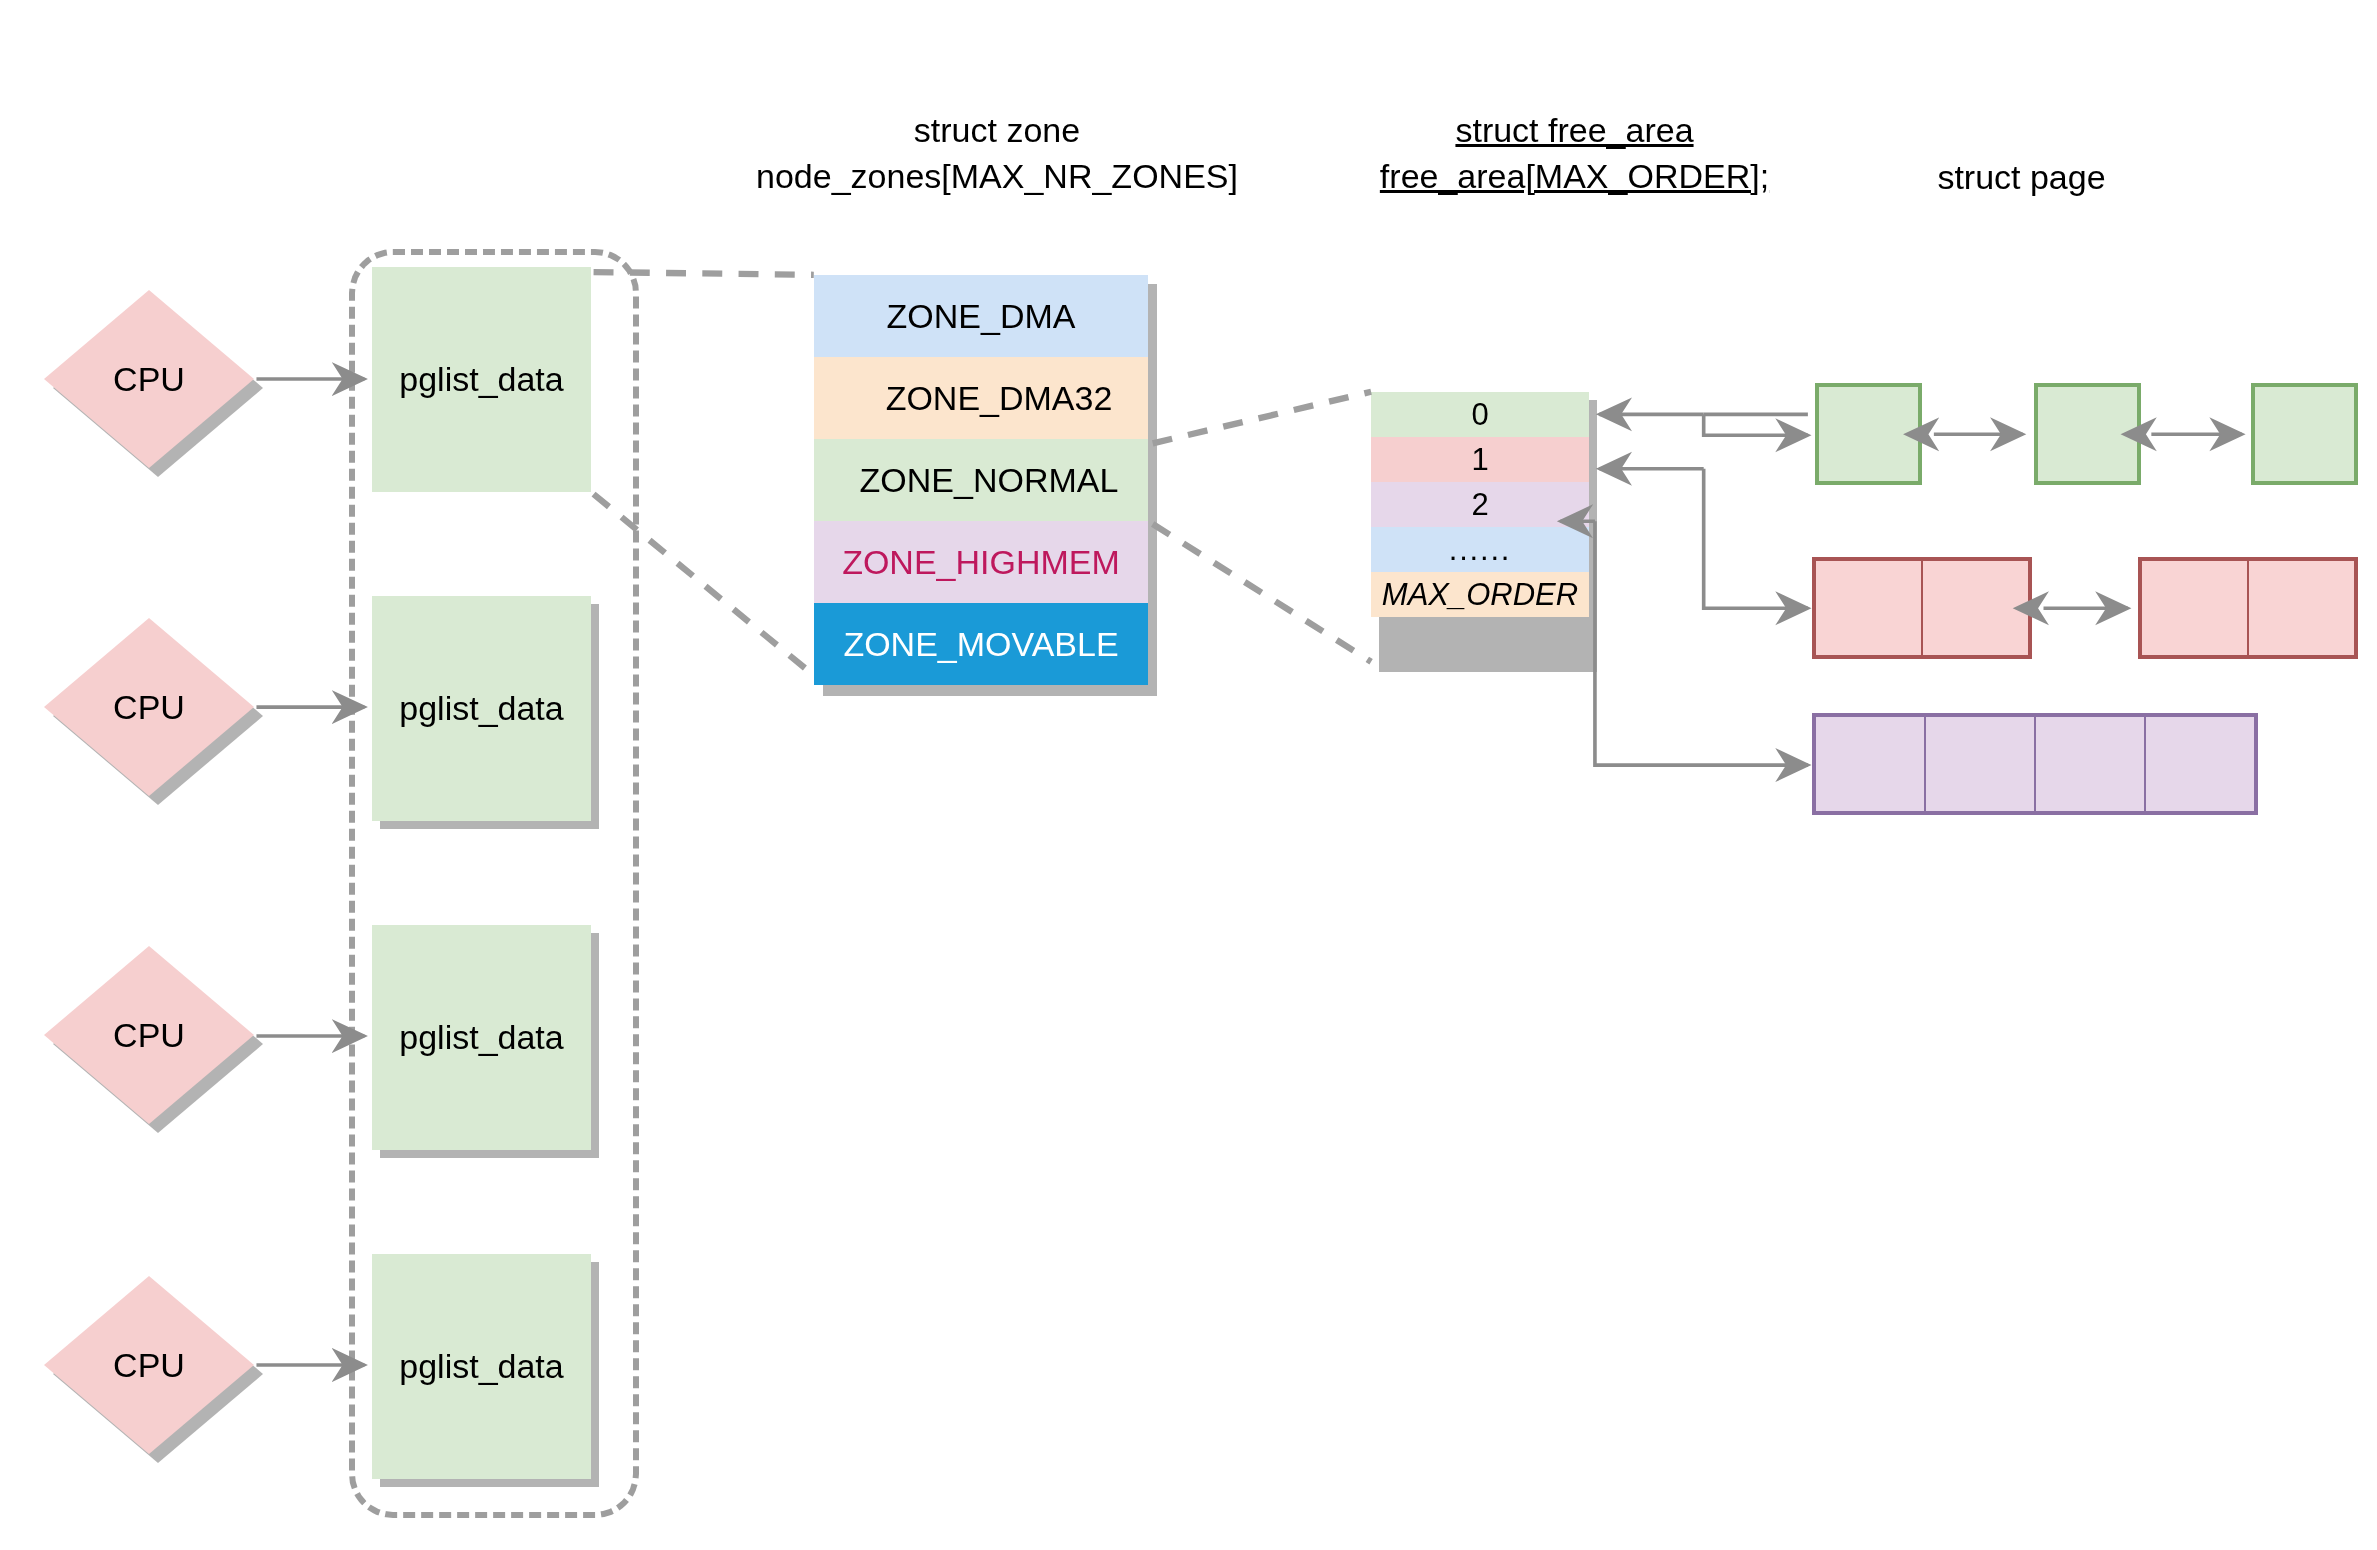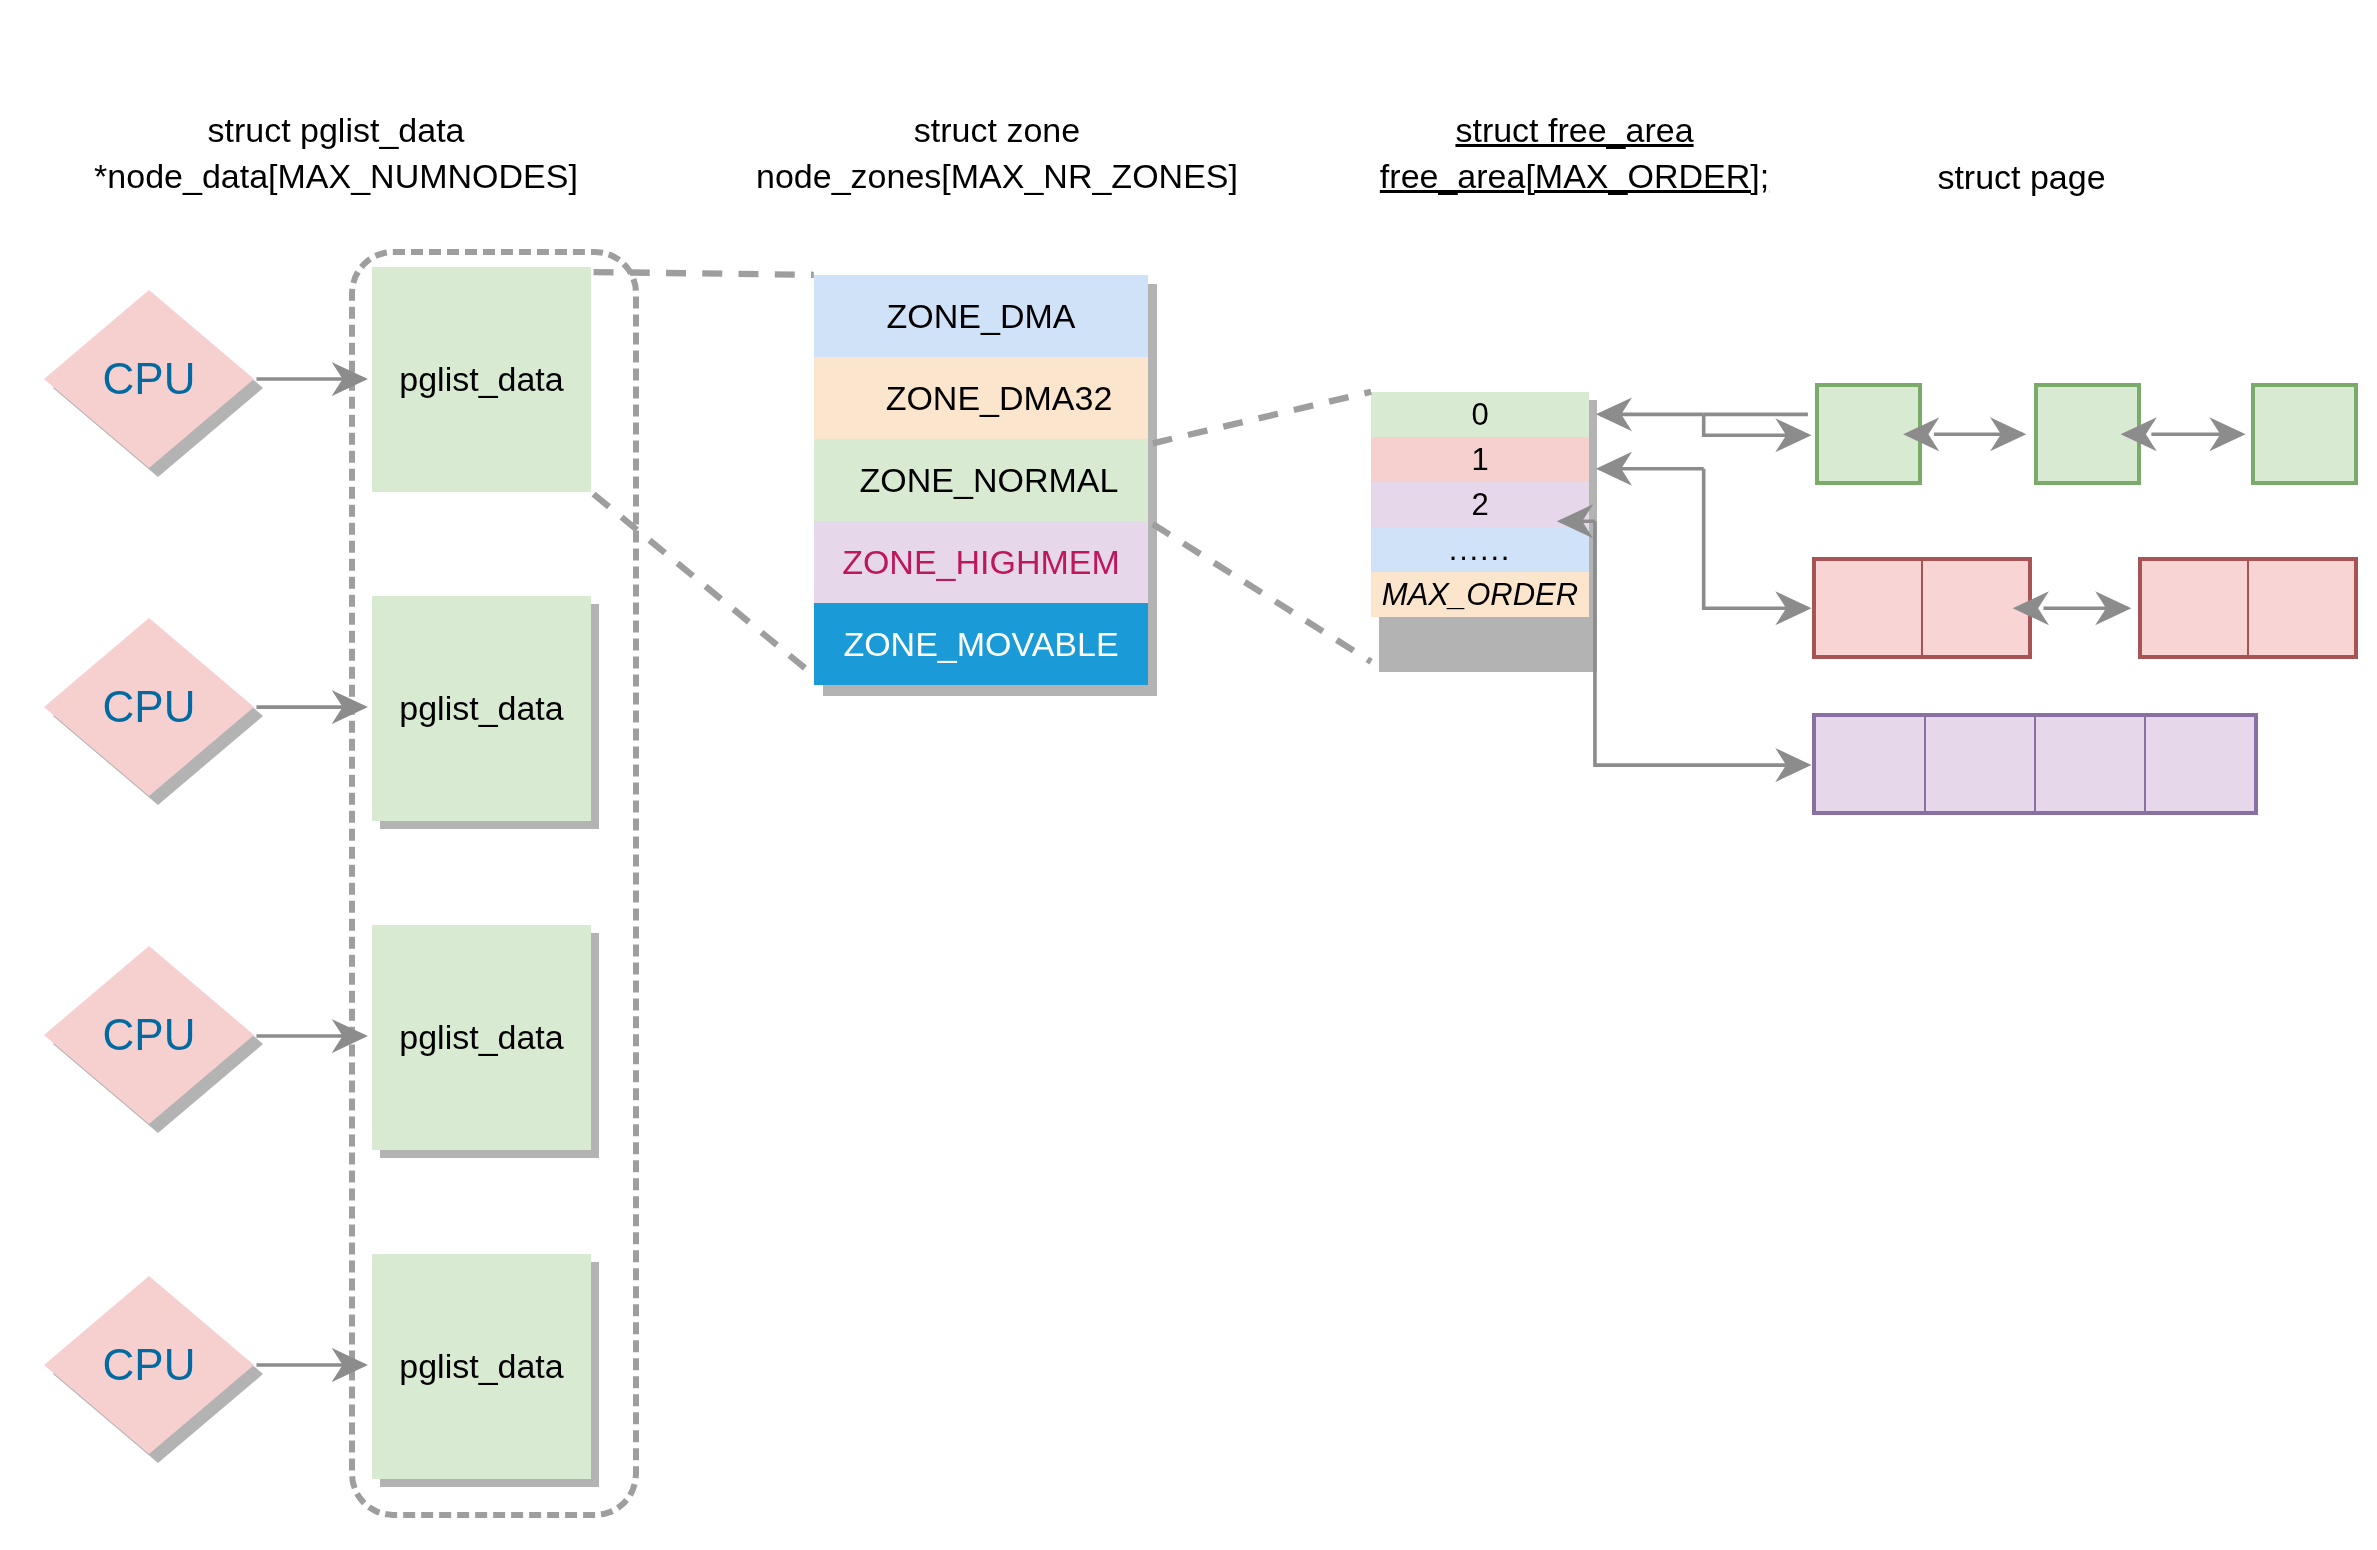--- a/index.html
+++ b/index.html
@@ -55,22 +55,22 @@
     left: 0; top: 0;
     width: 210px; height: 178px;
     background: #f6cfcf;
     clip-path: polygon(50% 0%, 100% 50%, 50% 100%, 0% 50%);
   }
   .cpu-label {
     position: absolute;
     left: 0; top: 0;
     width: 210px; height: 178px;
     display: flex; align-items: center; justify-content: center;
-    font-size: 44px;
-    color: #0369a1;
+    font-size: 34px;
+    color: #000000;
   }
 
   
   .pg-wrap { position: absolute; width: 219px; height: 215px; text-align: center; }
   .pg-shadow {
     position: absolute; left: 8.2px; top: 8.2px;
     width: 219px; height: 225px; background: #b3b3b3;
   }
   .pg-face {
     position: absolute; left: 0; top: 0;
@@ -121,24 +121,20 @@
 
   
   .page-grp { position: absolute; display: flex; box-sizing: border-box; }
   .page-cell { box-sizing: border-box; }
 </style>
 </head>
 <body>
 
 <div id="stage">
 
-  <div class="hdr" style="left:82px; top:107px; width:508px;">
-    <span class="l1">struct pglist_data</span>
-    <span class="l2">*node_data[MAX_NUMNODES]</span>
-  </div>
 
   <div class="hdr" style="left:707px; top:107px; width:580px;">
     <span class="l1">struct zone</span>
     <span class="l2">node_zones[MAX_NR_ZONES]</span>
   </div>
 
   <div class="hdr" style="left:1330px; top:107px; width:489px;text-decoration:underline;">
     <span class="l1">struct free_area</span>
     <span class="l2">free_area[MAX_ORDER];</span>
   </div>

